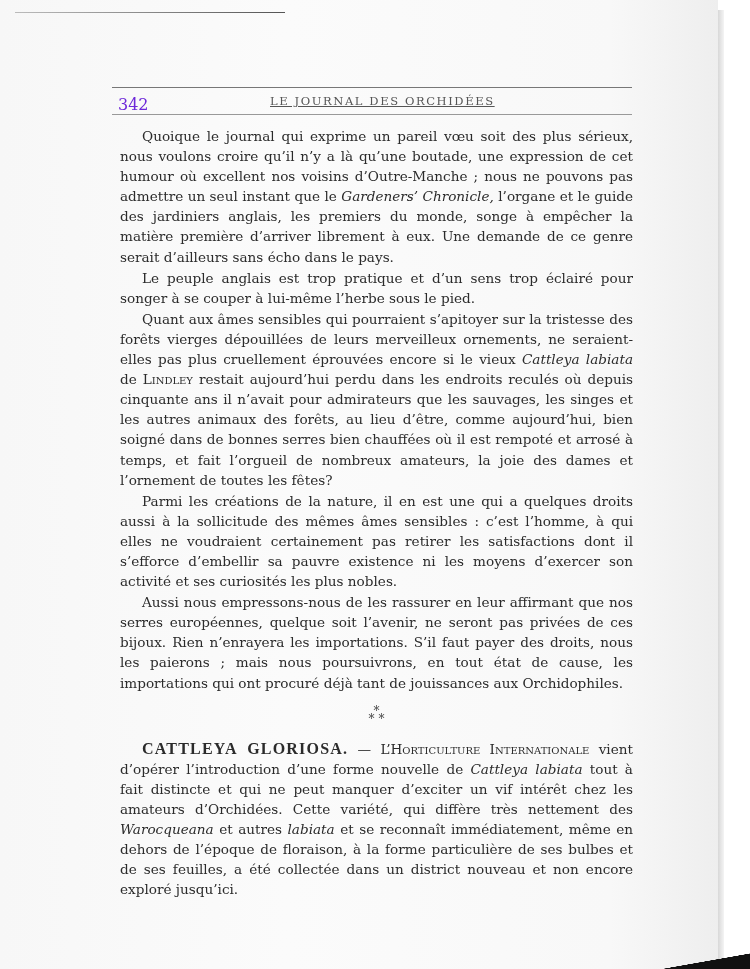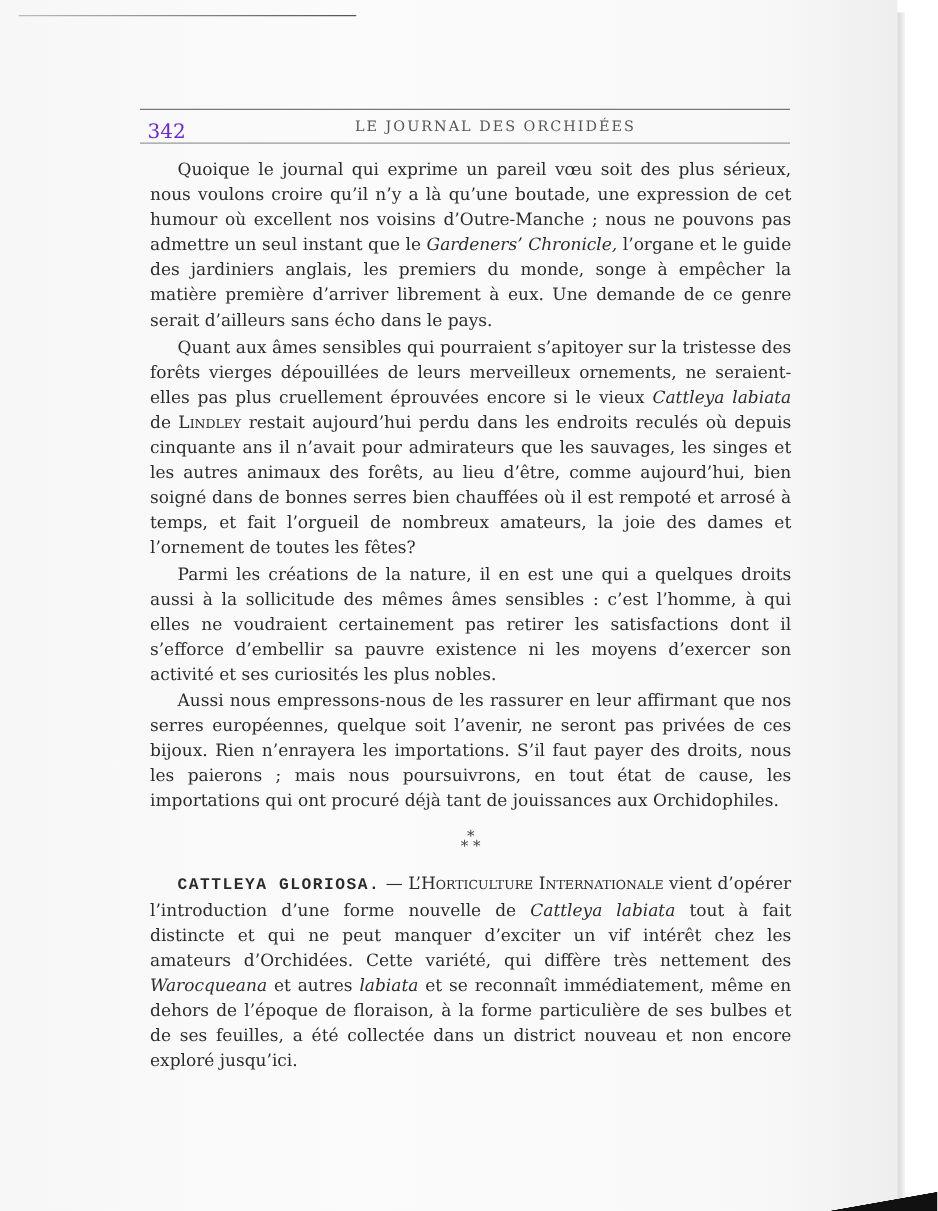--- a/index.html
+++ b/index.html
@@ -27,52 +27,53 @@
   }
   .rule {
     position:absolute; left:112px; width:520px; height:1px; background:#777;
   }
   .rule.r1 { top:87px; }
   .rule.r2 { top:114px; background:#999; }
   .page-number {
     position:absolute; left:118px; top:95px; font-size:16px; color:#6d28d9;
   }
   .running-head {
-    position:absolute; left:284px; top:94px; font-size:11.5px;
-    letter-spacing:1.6px; color:#555;
+    position:absolute; left:270px; top:94px; font-size:11.5px;
+    letter-spacing:1.6px; color:#555;text-decoration:underline;
   }
   .body-text {
     position:absolute; left:120px; top:126px; width:513px;
     font-size:13.6px; line-height:20.1px; text-align:justify; color:#2b2b2b;
   }
   .body-text p { margin:0 0 1px 0; text-indent:22px; }
   .body-text i { }
   .sc { font-variant:small-caps; }
   .asterism {
     text-align:center; font-size:12px; line-height:8px; margin:14px 0 16px 0; color:#444;
   }
   .asterism span { display:block; }
-  .headword { font-weight:bold; letter-spacing:1.2px; font-family:Liberation Mono, monospace; font-size:13px; }
+  .headword { font-weight:bold; letter-spacing:1.2px; font-family:Liberation Serif, serif; font-size:16px; }
 </style>
 </head>
 <body>
 
 <div class="page"></div>
 <div class="edge"></div>
 <div class="corner"></div>
 <div class="top-rule"></div>
 
 <div class="rule r1"></div>
 <div class="page-number">342</div>
 <div class="running-head">LE JOURNAL DES ORCHIDÉES</div>
 <div class="rule r2"></div>
 
 <div class="body-text">
   <div id="paras">
       <p><span>Quoique le journal qui exprime un pareil vœu soit des plus sérieux, nous voulons croire qu’il n’y a là qu’une boutade, une expression de cet humour où excellent nos voisins d’Outre-Manche ; nous ne pouvons pas admettre un seul instant que le </span><i>Gardeners’ Chronicle,</i><span> l’organe et le guide des jardiniers anglais, les premiers du monde, songe à empêcher la matière première d’arriver librement à eux. Une demande de ce genre serait d’ailleurs sans écho dans le pays.</span></p>
+      <p><span>Le peuple anglais est trop pratique et d’un sens trop éclairé pour songer à se couper à lui-même l’herbe sous le pied.</span></p>
       <p><span>Quant aux âmes sensibles qui pourraient s’apitoyer sur la tristesse des forêts vierges dépouillées de leurs merveilleux ornements, ne seraient-elles pas plus cruellement éprouvées encore si le vieux </span><i>Cattleya labiata</i><span> de </span><span class="sc">Lindley</span><span> restait aujourd’hui perdu dans les endroits reculés où depuis cinquante ans il n’avait pour admirateurs que les sauvages, les singes et les autres animaux des forêts, au lieu d’être, comme aujourd’hui, bien soigné dans de bonnes serres bien chauffées où il est rempoté et arrosé à temps, et fait l’orgueil de nombreux amateurs, la joie des dames et l’ornement de toutes les fêtes?</span></p>
       <p><span>Parmi les créations de la nature, il en est une qui a quelques droits aussi à la sollicitude des mêmes âmes sensibles : c’est l’homme, à qui elles ne voudraient certainement pas retirer les satisfactions dont il s’efforce d’embellir sa pauvre existence ni les moyens d’exercer son activité et ses curiosités les plus nobles.</span></p>
       <p><span>Aussi nous empressons-nous de les rassurer en leur affirmant que nos serres européennes, quelque soit l’avenir, ne seront pas privées de ces bijoux. Rien n’enrayera les importations. S’il faut payer des droits, nous les paierons ; mais nous poursuivrons, en tout état de cause, les importations qui ont procuré déjà tant de jouissances aux Orchidophiles.</span></p>
     </div>
   <div class="asterism">
     <span>*</span>
     <span>* *</span>
   </div>
   <div id="article">
       <p><span class="headword">CATTLEYA GLORIOSA.</span><span> — </span><span class="sc">L’Horticulture Internationale</span><span> vient d’opérer l’introduction d’une forme nouvelle de </span><i>Cattleya labiata</i><span> tout à fait distincte et qui ne peut manquer d’exciter un vif intérêt chez les amateurs d’Orchidées. Cette variété, qui diffère très nettement des </span><i>Warocqueana</i><span> et autres </span><i>labiata</i><span> et se reconnaît immédiatement, même en dehors de l’époque de floraison, à la forme particulière de ses bulbes et de ses feuilles, a été collectée dans un district nouveau et non encore exploré jusqu’ici.</span></p>

